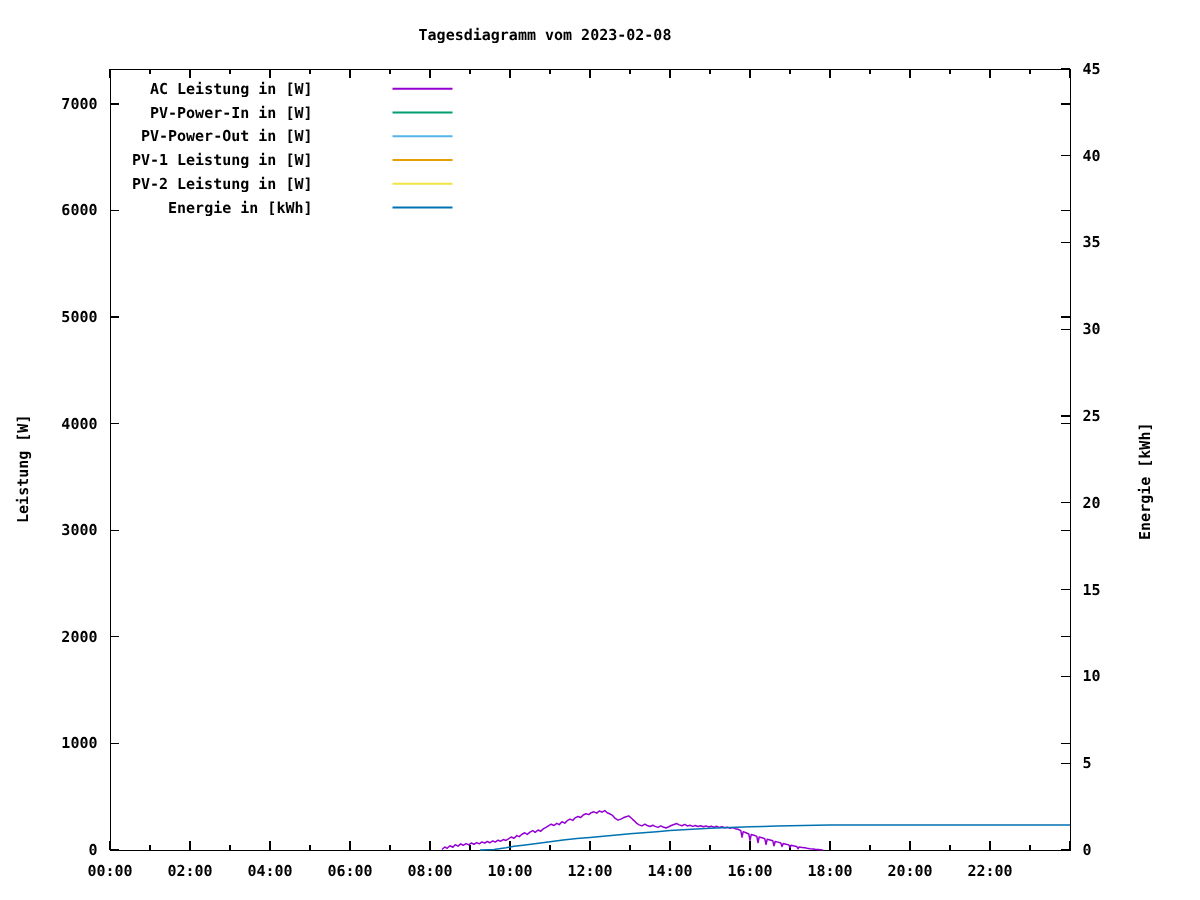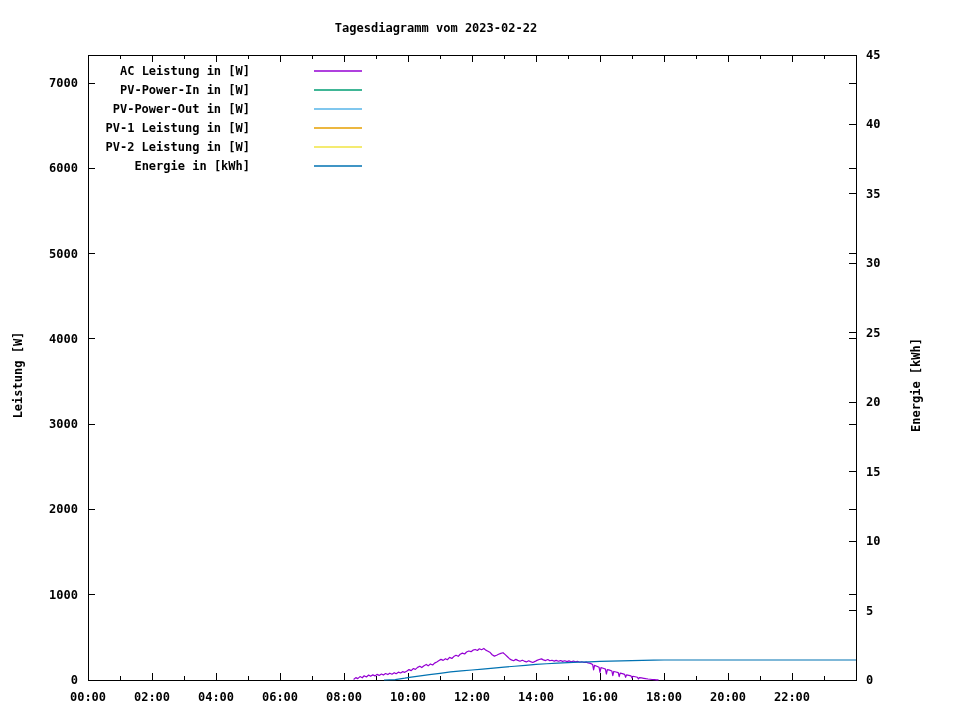--- a/index.html
+++ b/index.html
@@ -15,21 +15,21 @@
   svg{position:absolute;left:0;top:0;}
   svg text{
     font-family:"DejaVu Sans Mono","Liberation Mono",monospace;
     font-size:12px;font-weight:bold;fill:#000;
   }
 </style>
 </head>
 <body>
 
 <div class="canvas">
-  <div class="title">Tagesdiagramm vom 2023-02-22</div>
+  <div class="title">Tagesdiagramm vom 2023-02-08</div>
   <div class="ylabel left">Leistung [W]</div>
   <div class="ylabel right">Energie [kWh]</div>
   <svg id="plot" width="960" height="720">
       <line x1="88" y1="680" x2="88" y2="673" stroke="#000" stroke-width="1" shape-rendering="crispEdges"></line>
       <line x1="88" y1="55" x2="88" y2="62" stroke="#000" stroke-width="1" shape-rendering="crispEdges"></line>
       <line x1="120" y1="680" x2="120" y2="676" stroke="#000" stroke-width="1" shape-rendering="crispEdges"></line>
       <line x1="120" y1="55" x2="120" y2="59" stroke="#000" stroke-width="1" shape-rendering="crispEdges"></line>
       <line x1="152" y1="680" x2="152" y2="673" stroke="#000" stroke-width="1" shape-rendering="crispEdges"></line>
       <line x1="152" y1="55" x2="152" y2="62" stroke="#000" stroke-width="1" shape-rendering="crispEdges"></line>
       <line x1="184" y1="680" x2="184" y2="676" stroke="#000" stroke-width="1" shape-rendering="crispEdges"></line>

